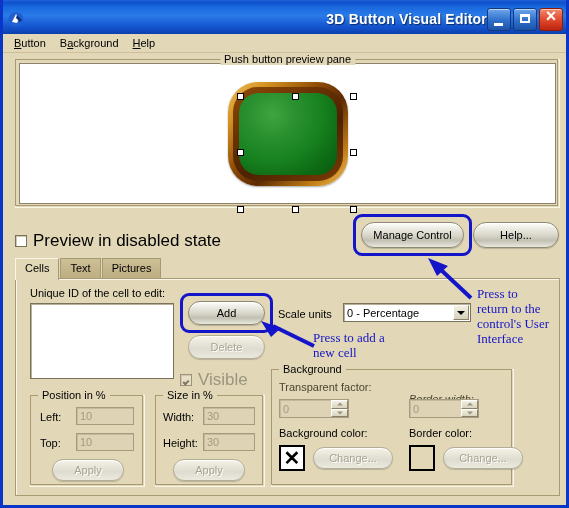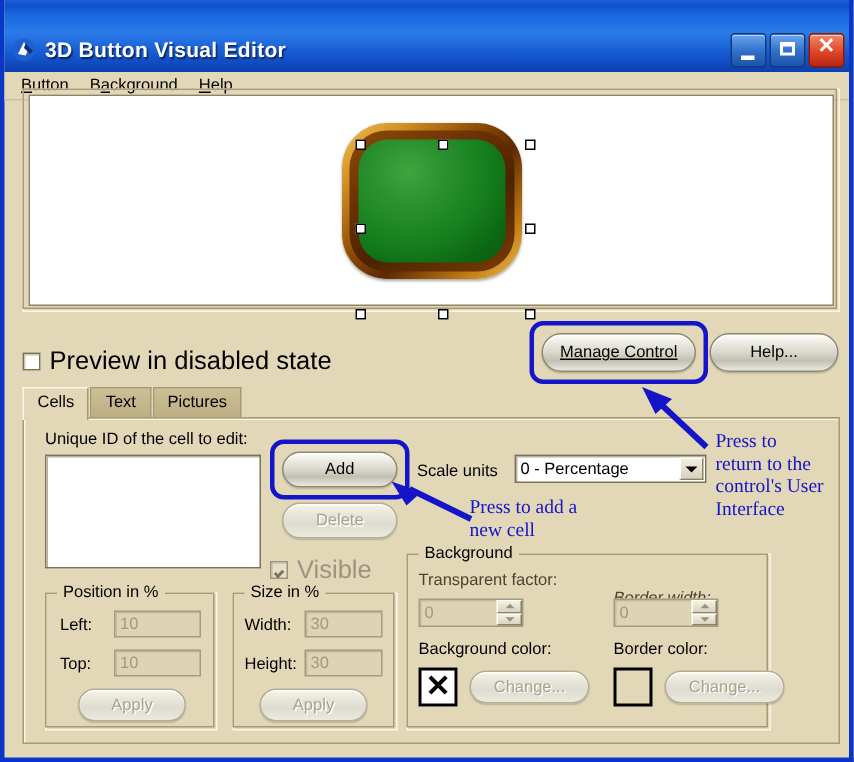--- a/index.html
+++ b/index.html
@@ -15,22 +15,23 @@
     box-sizing:border-box;
     border:3px solid #0a36c8;
     border-top:none;
     background:#e2d8b8;
   }
   
   .titlebar{
     height:30px;
     background:linear-gradient(to bottom,#1e62d6 0%,#0e50cd 8%,#1a6ae0 22%,#2a7ae8 46%,#1455cf 78%,#0b3fae 100%);
     display:flex;align-items:center;
-    padding:18px 3px 0 5px;
+    padding:4px 3px 0 5px;
     position:relative;
+    text-align:right;
   }
   .app-icon{
     width:17px;height:17px;flex:0 0 auto;margin-right:5px;position:relative;
   }
   .title-text{
     color:#fff;font-size:14px;font-weight:bold;
     text-shadow:1px 1px 1px rgba(0,0,0,.55);
     letter-spacing:.2px;white-space:nowrap;
     flex:1 1 auto;
   }
@@ -267,20 +268,21 @@
   </div>
 
   <div class="menubar">
     <div class="menu-item"><span><u>B</u>utton</span></div>
     <div class="menu-item"><span>B<u>a</u>ckground</span></div>
     <div class="menu-item"><span><u>H</u>elp</span></div>
   </div>
 
   <div class="groupbox" id="preview-group">
     <div class="gb-frame"></div>
+    <div class="gb-title">Push button preview pane</div>
     <div class="preview-canvas">
       <div class="btn3d">
         <div class="btn3d-inner">
           <div class="btn3d-face"></div>
         </div>
       </div>
 
       <div class="handle" style="left:217px;top:29px;"></div>
       <div class="handle" style="left:272px;top:29px;"></div>
       <div class="handle" style="left:330px;top:29px;"></div>
@@ -290,21 +292,21 @@
       <div class="handle" style="left:272px;top:142px;"></div>
       <div class="handle" style="left:330px;top:142px;"></div>
     </div>
   </div>
 
   <div class="chkrow" style="left:12px;top:231px;">
     <div class="chk"></div>
     <span class="chk-label">Preview in disabled state</span>
   </div>
 
-  <div class="pill" style="left:358px;top:222px;width:103px;height:26px;text-decoration:underline;">Manage Control</div>
+  <div class="pill" style="left:358px;top:222px;width:103px;height:26px;">Manage Control</div>
   <div class="pill" style="left:470px;top:222px;width:86px;height:26px;">Help...</div>
   <div class="anno-rect" style="left:350px;top:214px;width:119px;height:42px;"></div>
 
   <div class="tabstrip">
     <div class="tab active">Cells</div>
     <div class="tab">Text</div>
     <div class="tab">Pictures</div>
   </div>
 
   <div class="tabpanel">

